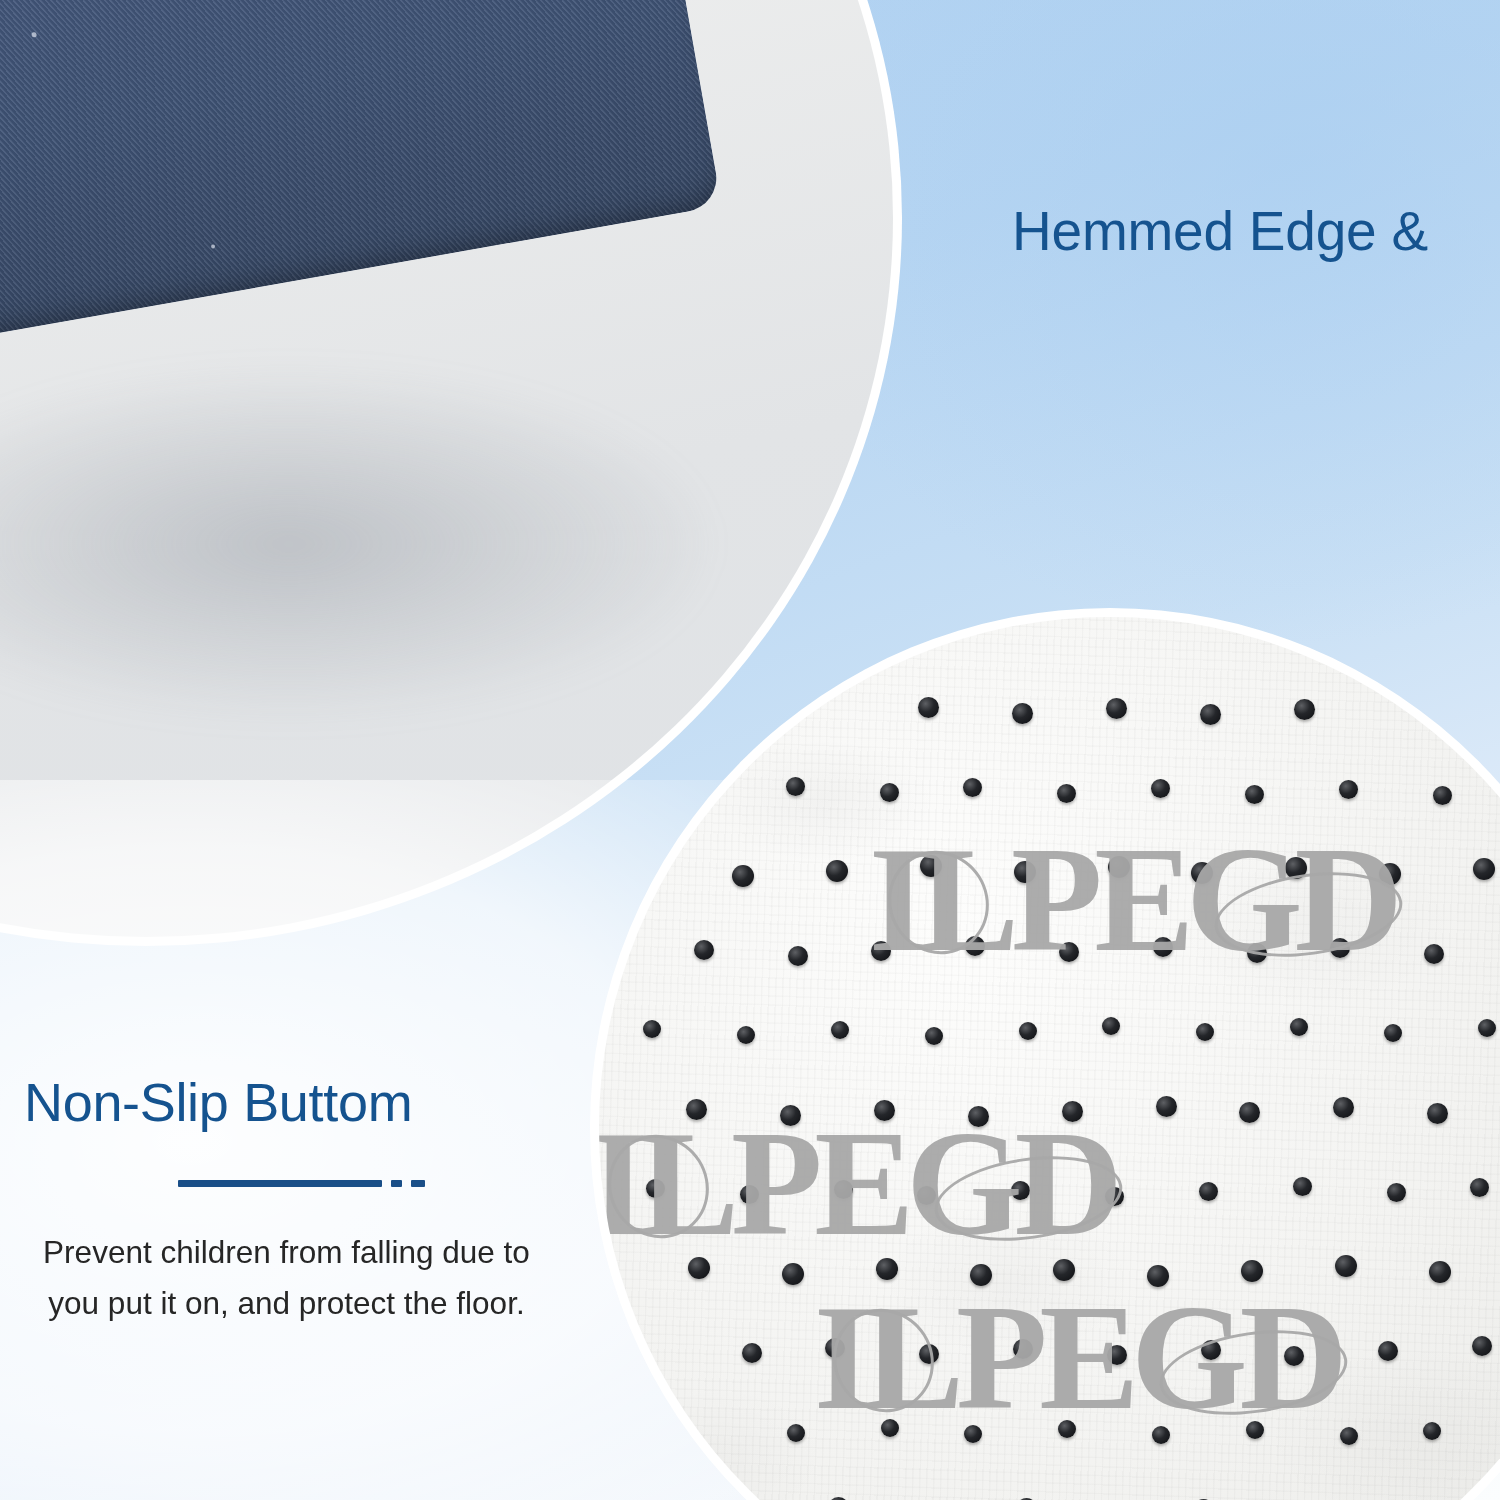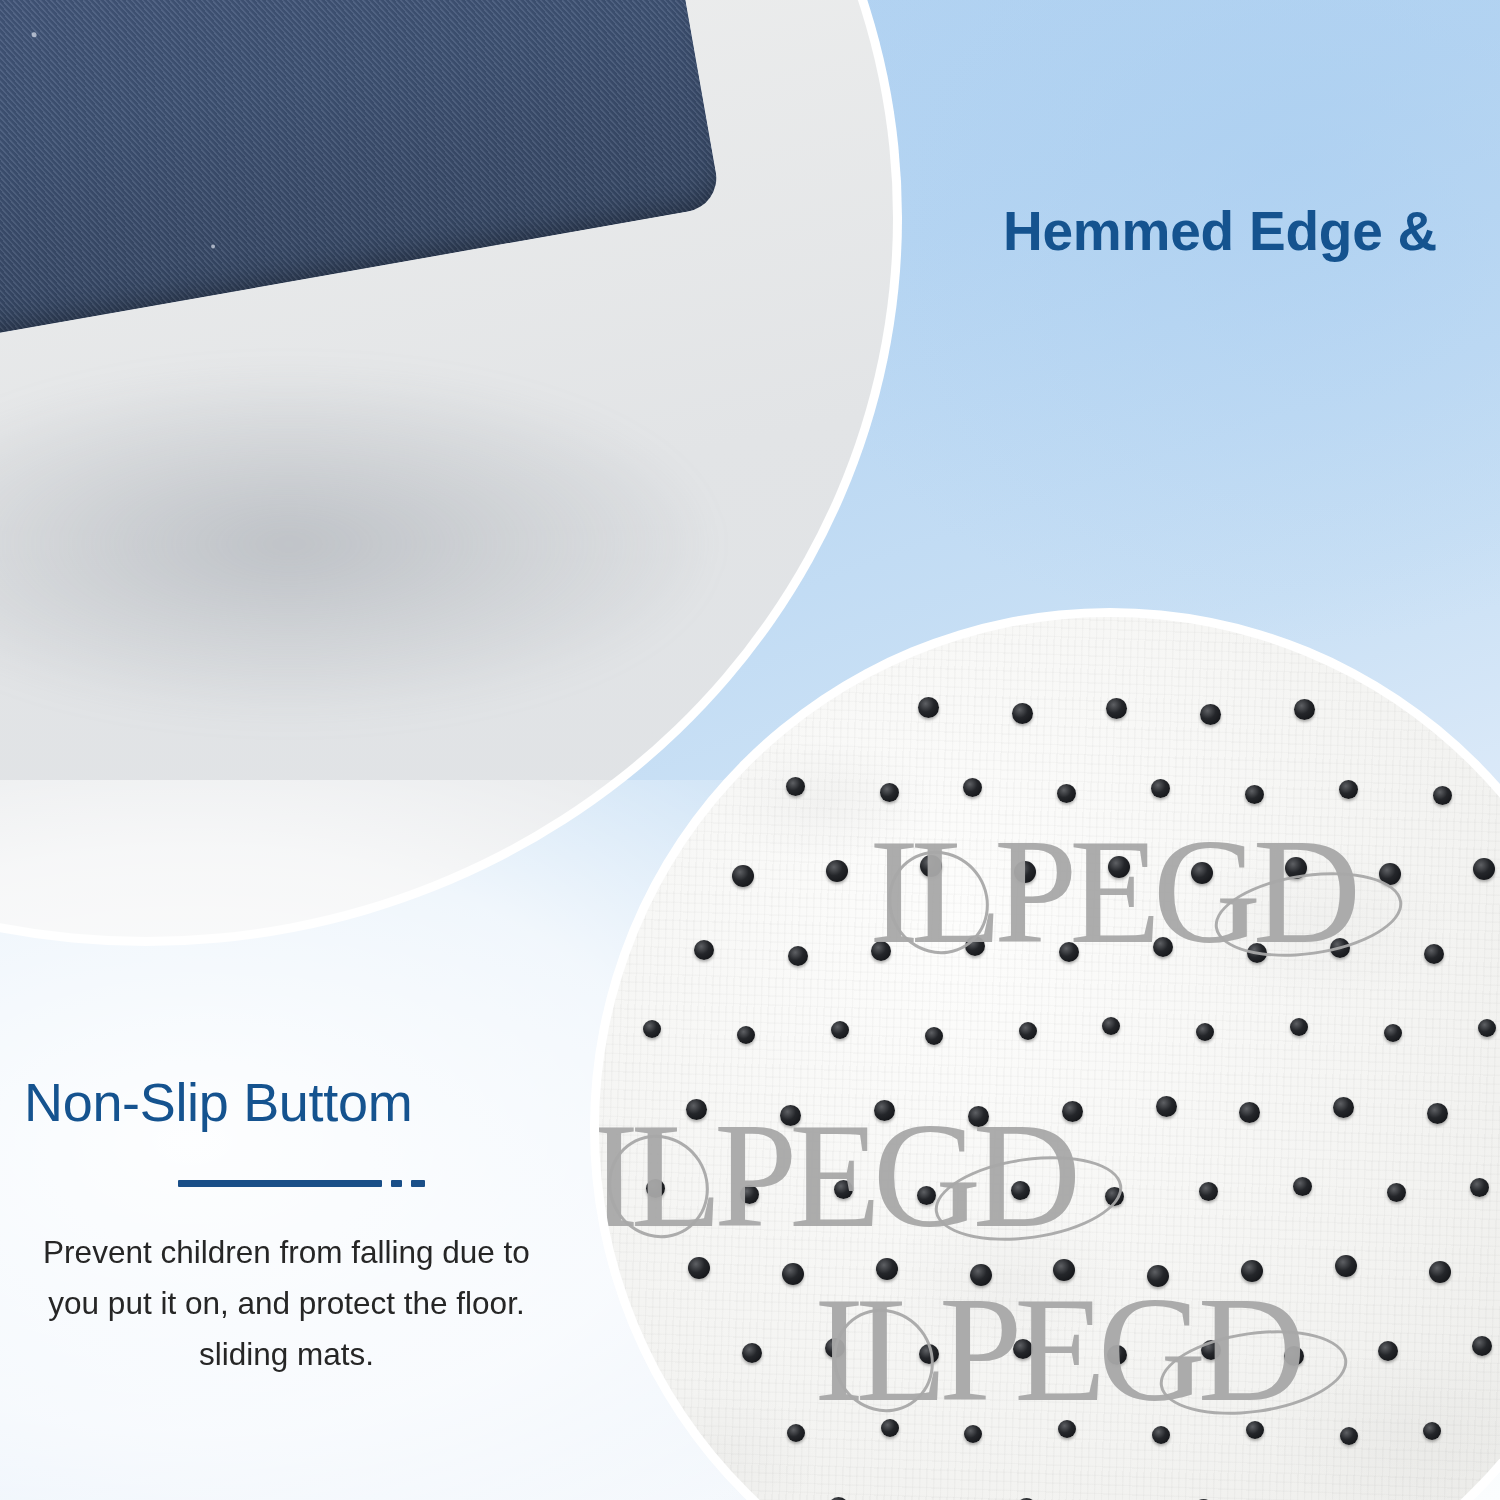--- a/index.html
+++ b/index.html
@@ -140,44 +140,45 @@
     position: absolute;
     width: 21px; height: 21px;
     border-radius: 50%;
     background: radial-gradient(circle at 36% 32%, #5e6064 0%, #24262a 42%, #0d0e11 100%);
     box-shadow: 0 2px 3px rgba(0,0,0,0.30);
   }
   .logo-mark {
     position: absolute;
     color: #a8a8a8;
     font-family: "Liberation Serif", serif;
-    font-weight: 400;
+    font-weight: 700;
     letter-spacing: -0.055em;
     white-space: nowrap;
     opacity: 0.95;
     user-select: none;
+    margin-top: 8px;
   }
   .logo-swash {
     position: absolute;
     border: 3px solid #a8a8a8;
     border-radius: 50%;
     opacity: 0.95;
   }
 
   
   .head-tr {
     position: absolute;
     left: 950px;
     top: 196px;
     width: 540px;
     text-align: center;
     color: #15538f;
     font-size: 55px;
     line-height: 1.30;
-    font-weight: 700;
+    font-weight: 400;
     letter-spacing: -0.004em;
   }
   .head-bl {
     position: absolute;
     left: 24px;
     top: 1073px;
     width: 520px;
     color: #15538f;
     font-size: 54px;
     line-height: 1.1;
@@ -350,16 +351,15 @@
 
   <div class="divider-wrap">
     <div class="divider-bar"></div>
     <div class="divider-dash small"></div>
     <div class="divider-dash"></div>
   </div>
 
   <div class="body-bl">
     <div>Prevent children from falling due to</div>
     <div>you put it on, and protect the floor.</div>
-    <div>sliding mats.</div>
   </div>
 
 </div>
 
 </body></html>

